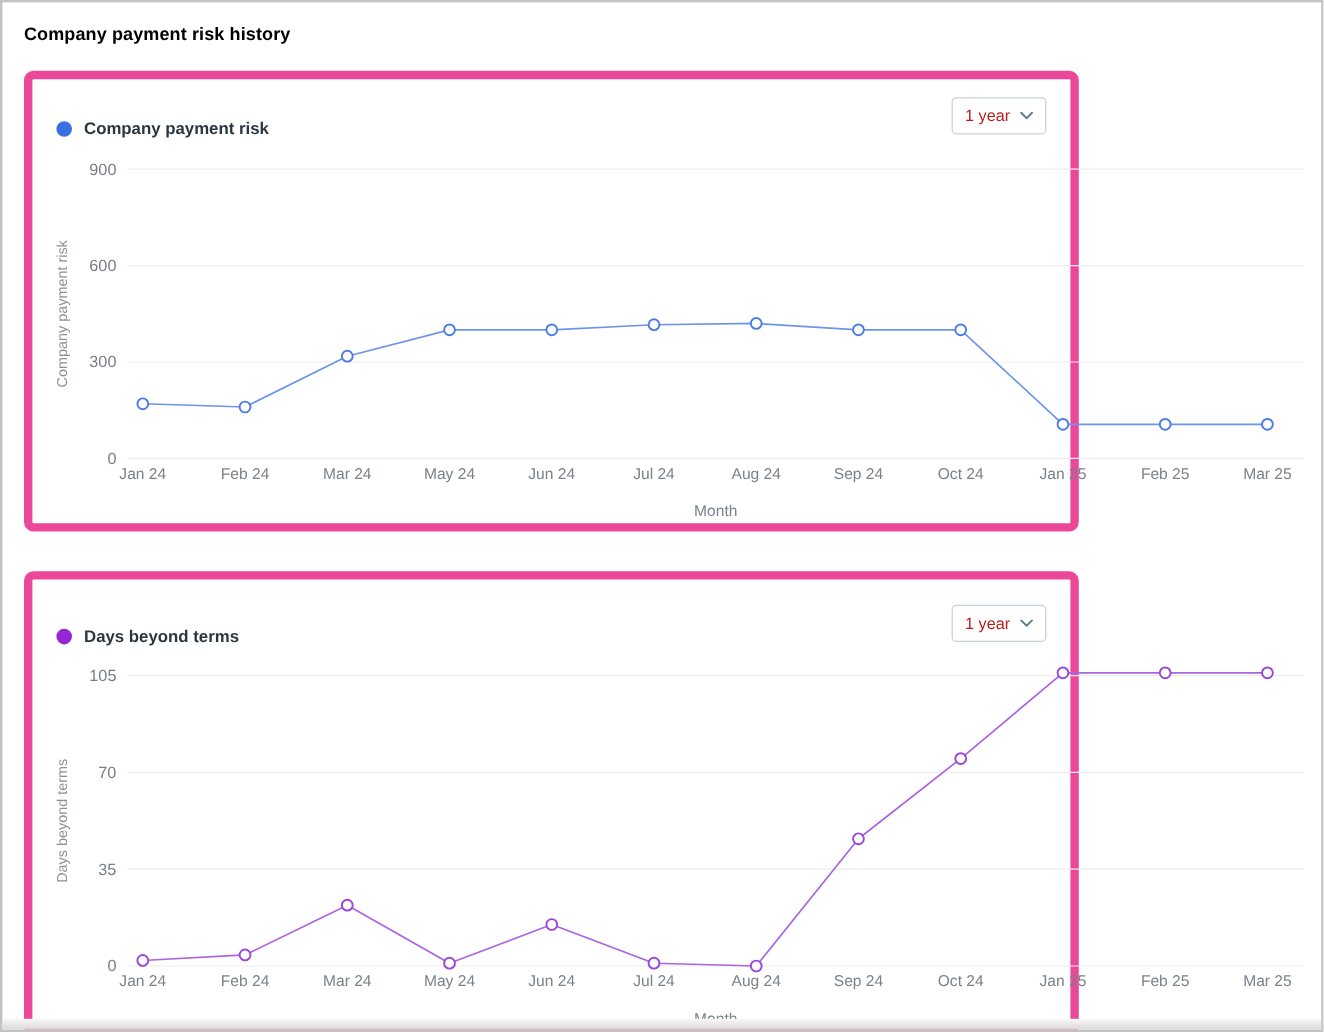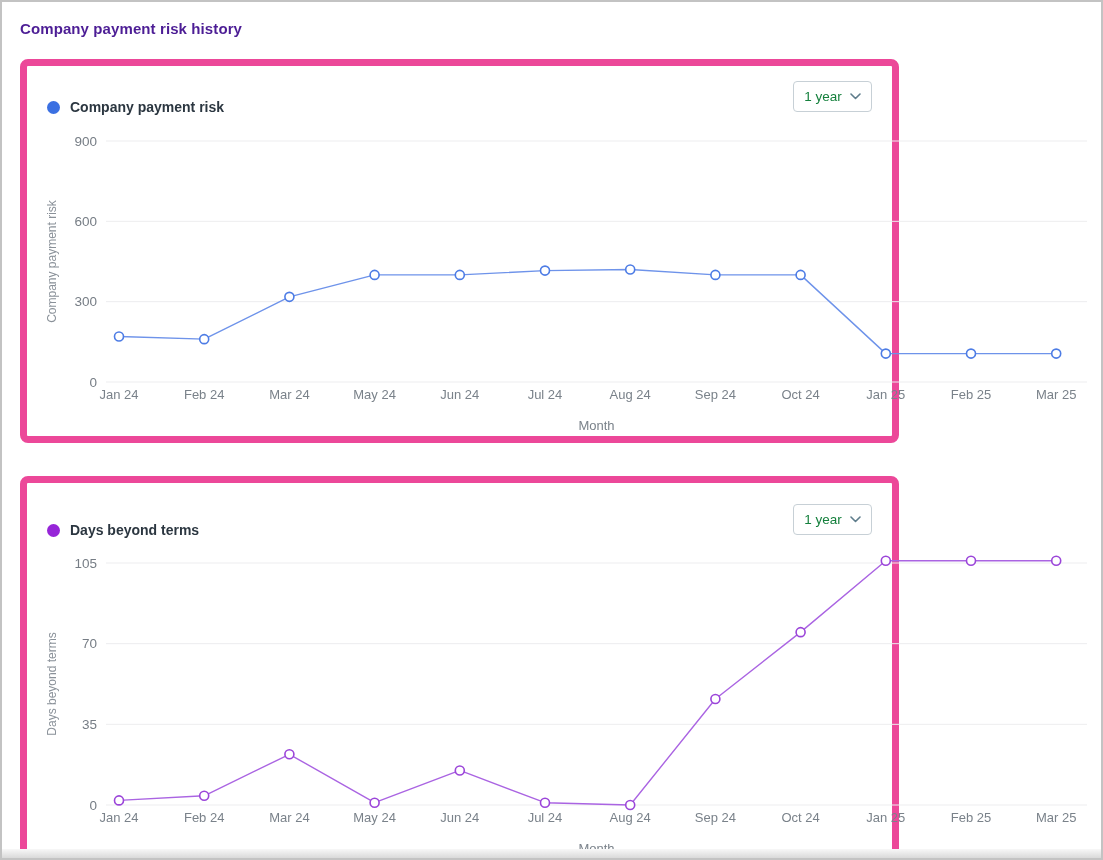--- a/index.html
+++ b/index.html
@@ -14,21 +14,21 @@
     border: 2px solid #c3c3c3;
     overflow: hidden;
   }
 
   .page-title {
     position: absolute;
     left: 18px;
     top: 18px;
     font-size: 15px;
     font-weight: bold;
-    color: #4c1d95;
+    color: #000000;
     letter-spacing: 0.1px;
   }
 
   .card {
     position: absolute;
     left: 18px;
     width: 879px;
     background: #ffffff;
     border: 7px solid #ec4899;
     border-radius: 8px;
@@ -70,21 +70,21 @@
     background: #fff;
     border: 1px solid #c7d0d6;
     border-radius: 4px;
     cursor: pointer;
   }
   #card-0 .period-dropdown { top: 15px; }
   #card-1 .period-dropdown { top: 21px; }
 
   .period-label {
     font-size: 13.5px;
-    color: #15803d;
+    color: #b91c1c;
   }
   .chevron-icon { display: flex; align-items: center; }
 
   .chart-svg {
     position: absolute;
     left: 0;
     top: 60px;
   }
 
   

